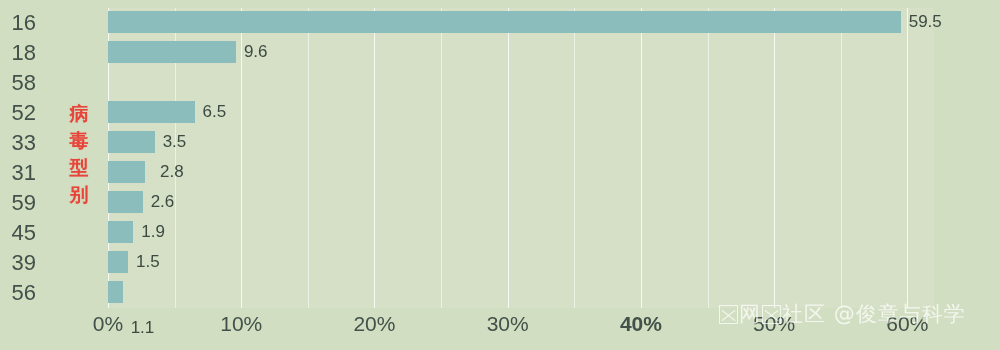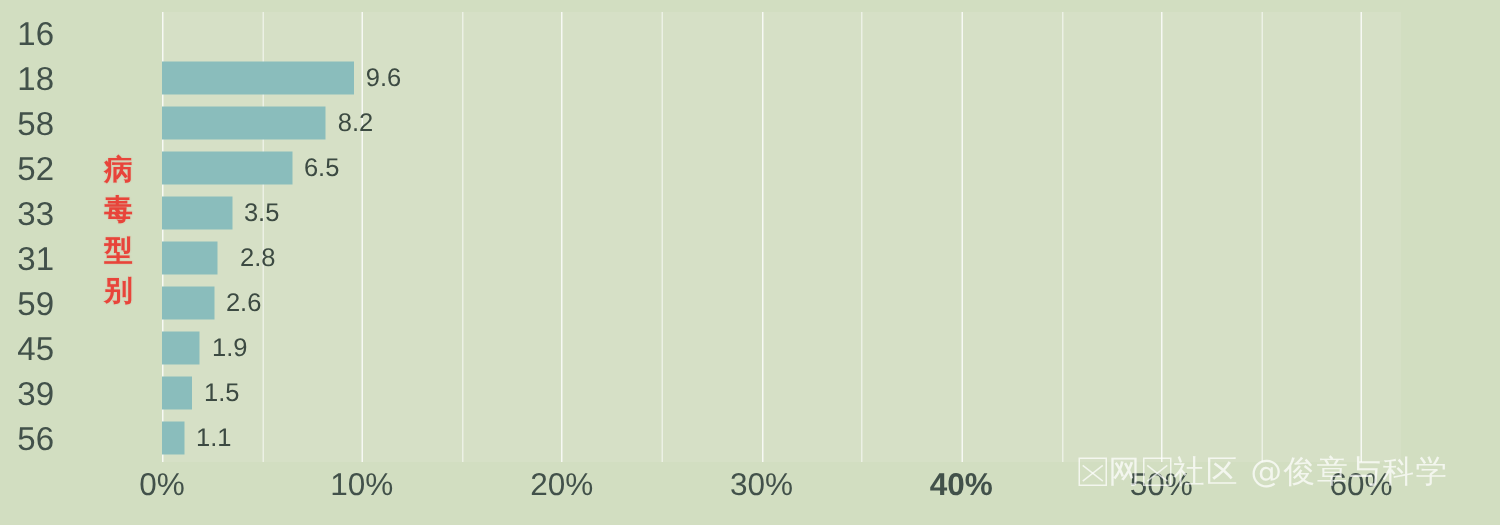--- a/index.html
+++ b/index.html
@@ -199,28 +199,28 @@
         <div class="gridline" style="left: 333.065px;"></div>
         <div class="gridline major" style="left: 399.677px;"></div>
         <div class="gridline" style="left: 466.29px;"></div>
         <div class="gridline major" style="left: 532.903px;"></div>
         <div class="gridline" style="left: 599.516px;"></div>
         <div class="gridline major" style="left: 666.129px;"></div>
         <div class="gridline" style="left: 732.742px;"></div>
         <div class="gridline major" style="left: 799.355px;"></div>
       </div>
     <div id="bars-layer">
+        <div class="bar-row" style="top: 0px; height: 30px;">
+          <div class="bar" title="16: 59.5" style="width: 792.694px; background: rgb(138, 189, 188);"></div>
+          <div class="bar-value" style="left: 800.694px;">59.5</div>
+        </div>
         <div class="bar-row" style="top: 30px; height: 30px;">
           <div class="bar" title="18: 9.6" style="width: 127.897px; background: rgb(138, 189, 188);"></div>
           <div class="bar-value" style="left: 135.897px;">9.6</div>
         </div>
-        <div class="bar-row" style="top: 60px; height: 30px;">
-          <div class="bar" title="58: 8.2" style="width: 109.245px; background: rgb(138, 189, 188);"></div>
-          <div class="bar-value" style="left: 117.245px;">8.2</div>
-        </div>
         <div class="bar-row" style="top: 90px; height: 30px;">
           <div class="bar" title="52: 6.5" style="width: 86.5968px; background: rgb(138, 189, 188);"></div>
           <div class="bar-value" style="left: 94.5968px;">6.5</div>
         </div>
         <div class="bar-row" style="top: 120px; height: 30px; padding-left: 40px;">
           <div class="bar" title="33: 3.5" style="width: 46.629px; background: rgb(138, 189, 188);"></div>
           <div class="bar-value" style="left: 54.629px;">3.5</div>
         </div>
         <div class="bar-row" style="top: 150px; height: 30px;">
           <div class="bar" title="31: 2.8" style="width: 37.3032px; background: rgb(138, 189, 188);"></div>
@@ -233,21 +233,21 @@
         <div class="bar-row" style="top: 210px; height: 30px;">
           <div class="bar" title="45: 1.9" style="width: 25.3129px; background: rgb(138, 189, 188);"></div>
           <div class="bar-value" style="left: 33.3129px;">1.9</div>
         </div>
         <div class="bar-row" style="top: 240px; height: 30px;">
           <div class="bar" title="39: 1.5" style="width: 19.9839px; background: rgb(138, 189, 188);"></div>
           <div class="bar-value" style="left: 27.9839px;">1.5</div>
         </div>
         <div class="bar-row" style="top: 270px; height: 30px;">
           <div class="bar" title="56: 1.1" style="width: 14.6548px; background: rgb(138, 189, 188);"></div>
-          <div class="bar-value" style="left: 22.6548px;">1.1</div>
+          <div class="bar-value" style="left: 22.6548px; margin-top: 36px;">1.1</div>
         </div>
       </div>
   </div>
 
   <div id="x-tick-labels">
       <div class="x-tick-label" style="left: 0px;">0%</div>
       <div class="x-tick-label" style="left: 133.226px;">10%</div>
       <div class="x-tick-label" style="left: 266.452px;">20%</div>
       <div class="x-tick-label" style="left: 399.677px;">30%</div>
       <div class="x-tick-label" style="left: 532.903px; font-weight: bold;">40%</div>

